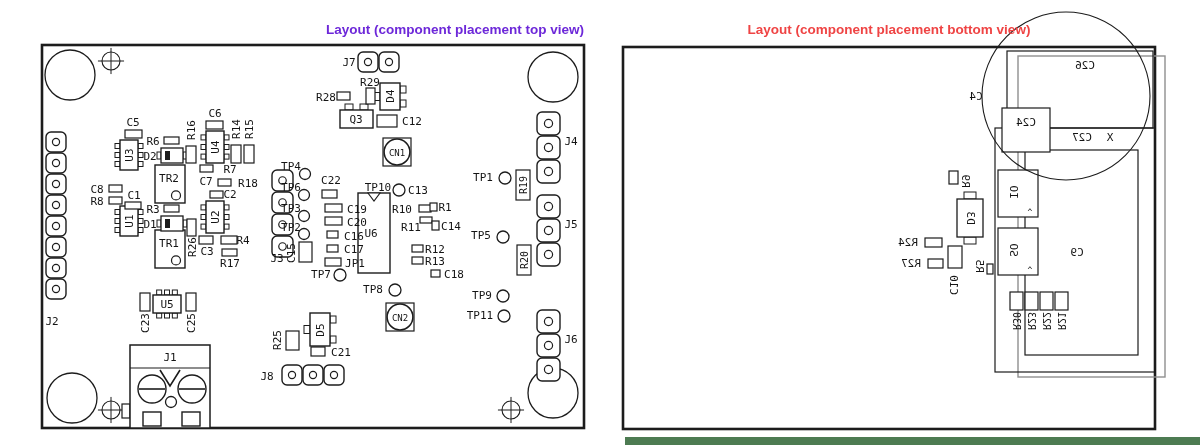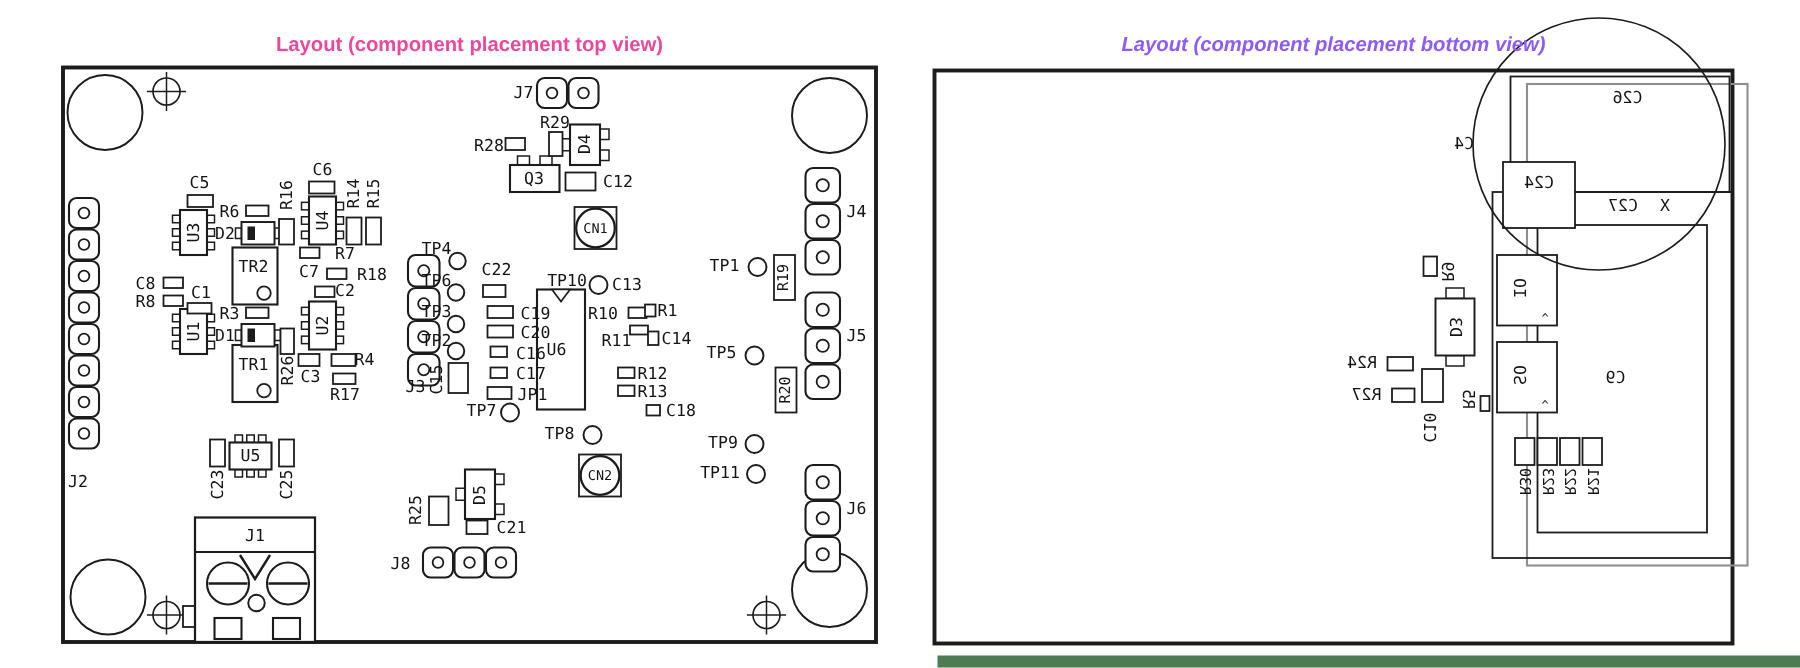--- a/index.html
+++ b/index.html
@@ -528,16 +528,16 @@
         <text transform="translate(1013,250) scale(-1,1) rotate(-90)" font-size="11" text-anchor="middle" dominant-baseline="central">SO</text>
         <text transform="translate(1030,212)" font-size="8" text-anchor="middle" dominant-baseline="central">^</text>
         <text transform="translate(1030,270)" font-size="8" text-anchor="middle" dominant-baseline="central">^</text>
         <text transform="translate(1077,252) scale(-1,1)" font-size="11" text-anchor="middle" dominant-baseline="central">C9</text>
         <text transform="translate(1016,321) scale(-1,1) rotate(-90)" font-size="10" text-anchor="middle" dominant-baseline="central">R30</text>
         <text transform="translate(1031,321) scale(-1,1) rotate(-90)" font-size="10" text-anchor="middle" dominant-baseline="central">R23</text>
         <text transform="translate(1046,321) scale(-1,1) rotate(-90)" font-size="10" text-anchor="middle" dominant-baseline="central">R22</text>
         <text transform="translate(1061,321) scale(-1,1) rotate(-90)" font-size="10" text-anchor="middle" dominant-baseline="central">R21</text>
       </g>
     </svg>
-  <div class="board-title" id="title-left" style="color: #ec4899;">Layout (component placement top view)</div>
-  <div class="board-title" id="title-right" style="color: #8b5cf6; font-style: italic;">Layout (component placement bottom view)</div>
+  <div class="board-title" id="title-left" style="color: #6d28d9; text-align: right;">Layout (component placement top view)</div>
+  <div class="board-title" id="title-right" style="color: #ef4444;">Layout (component placement bottom view)</div>
   <div class="green-bar" id="green-bar" style="background: rgb(77, 123, 82); left: 625px; top: 437px; width: 575px;"></div>
 </div>
 
 </body></html>

